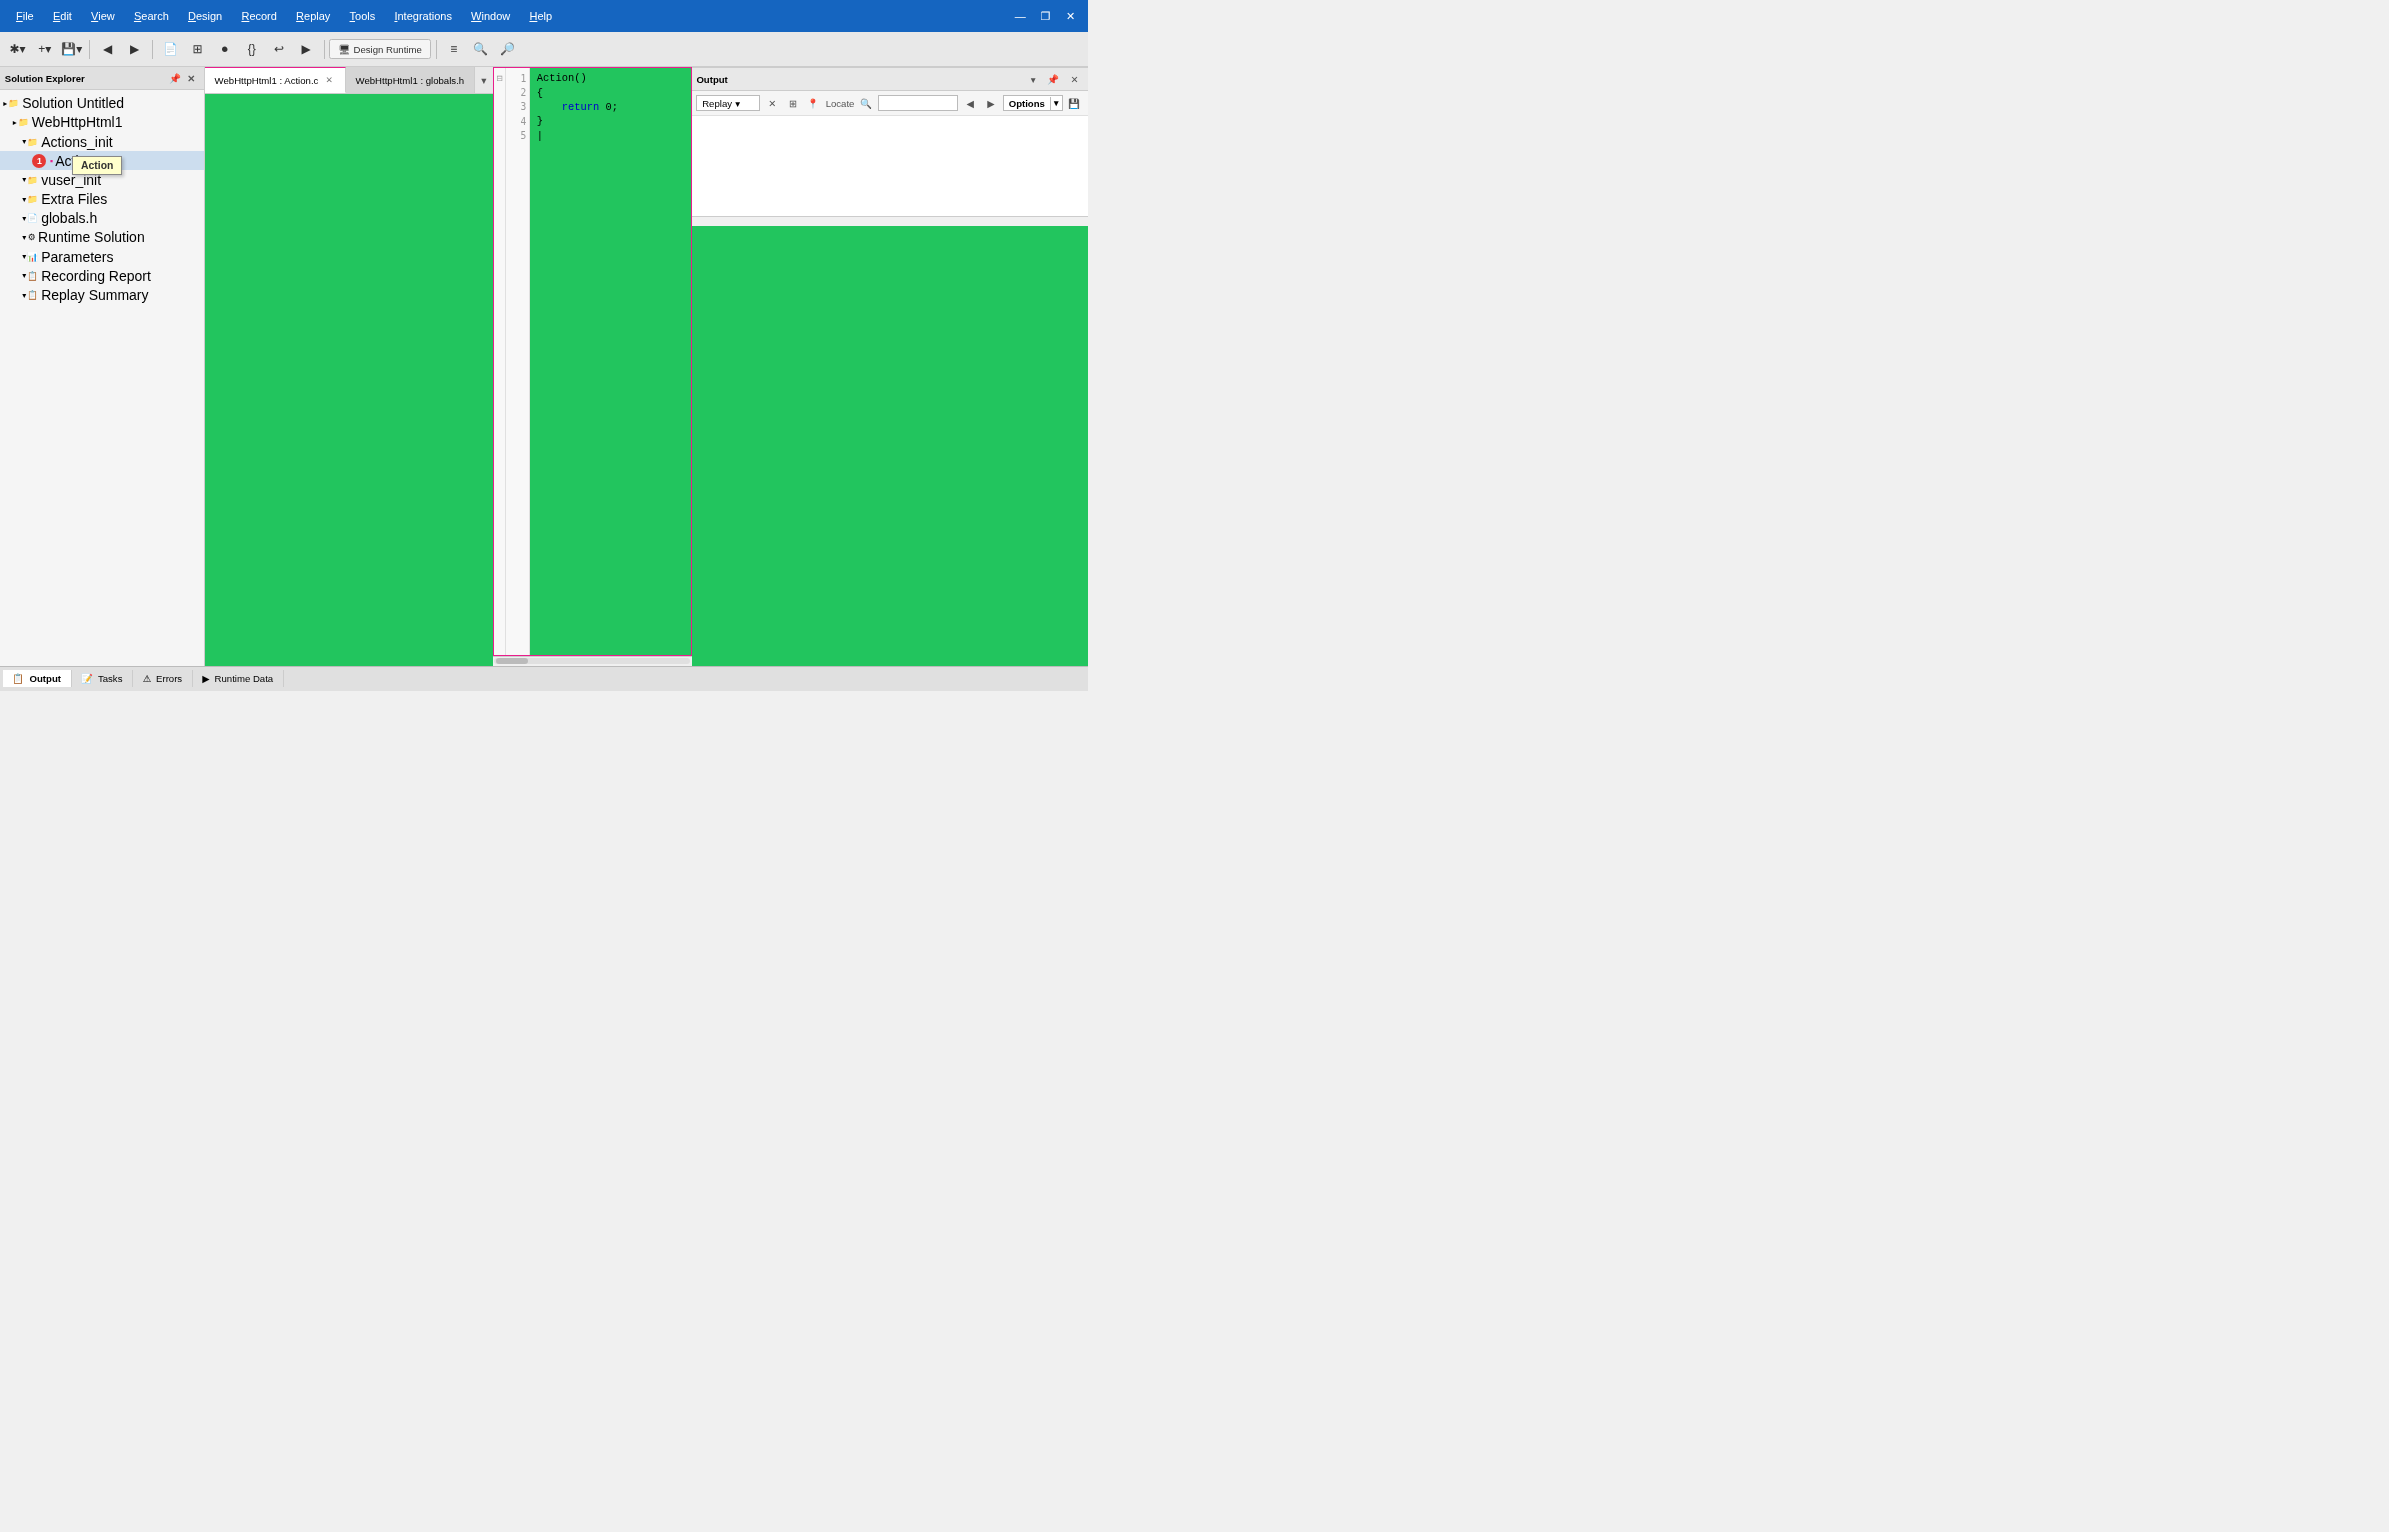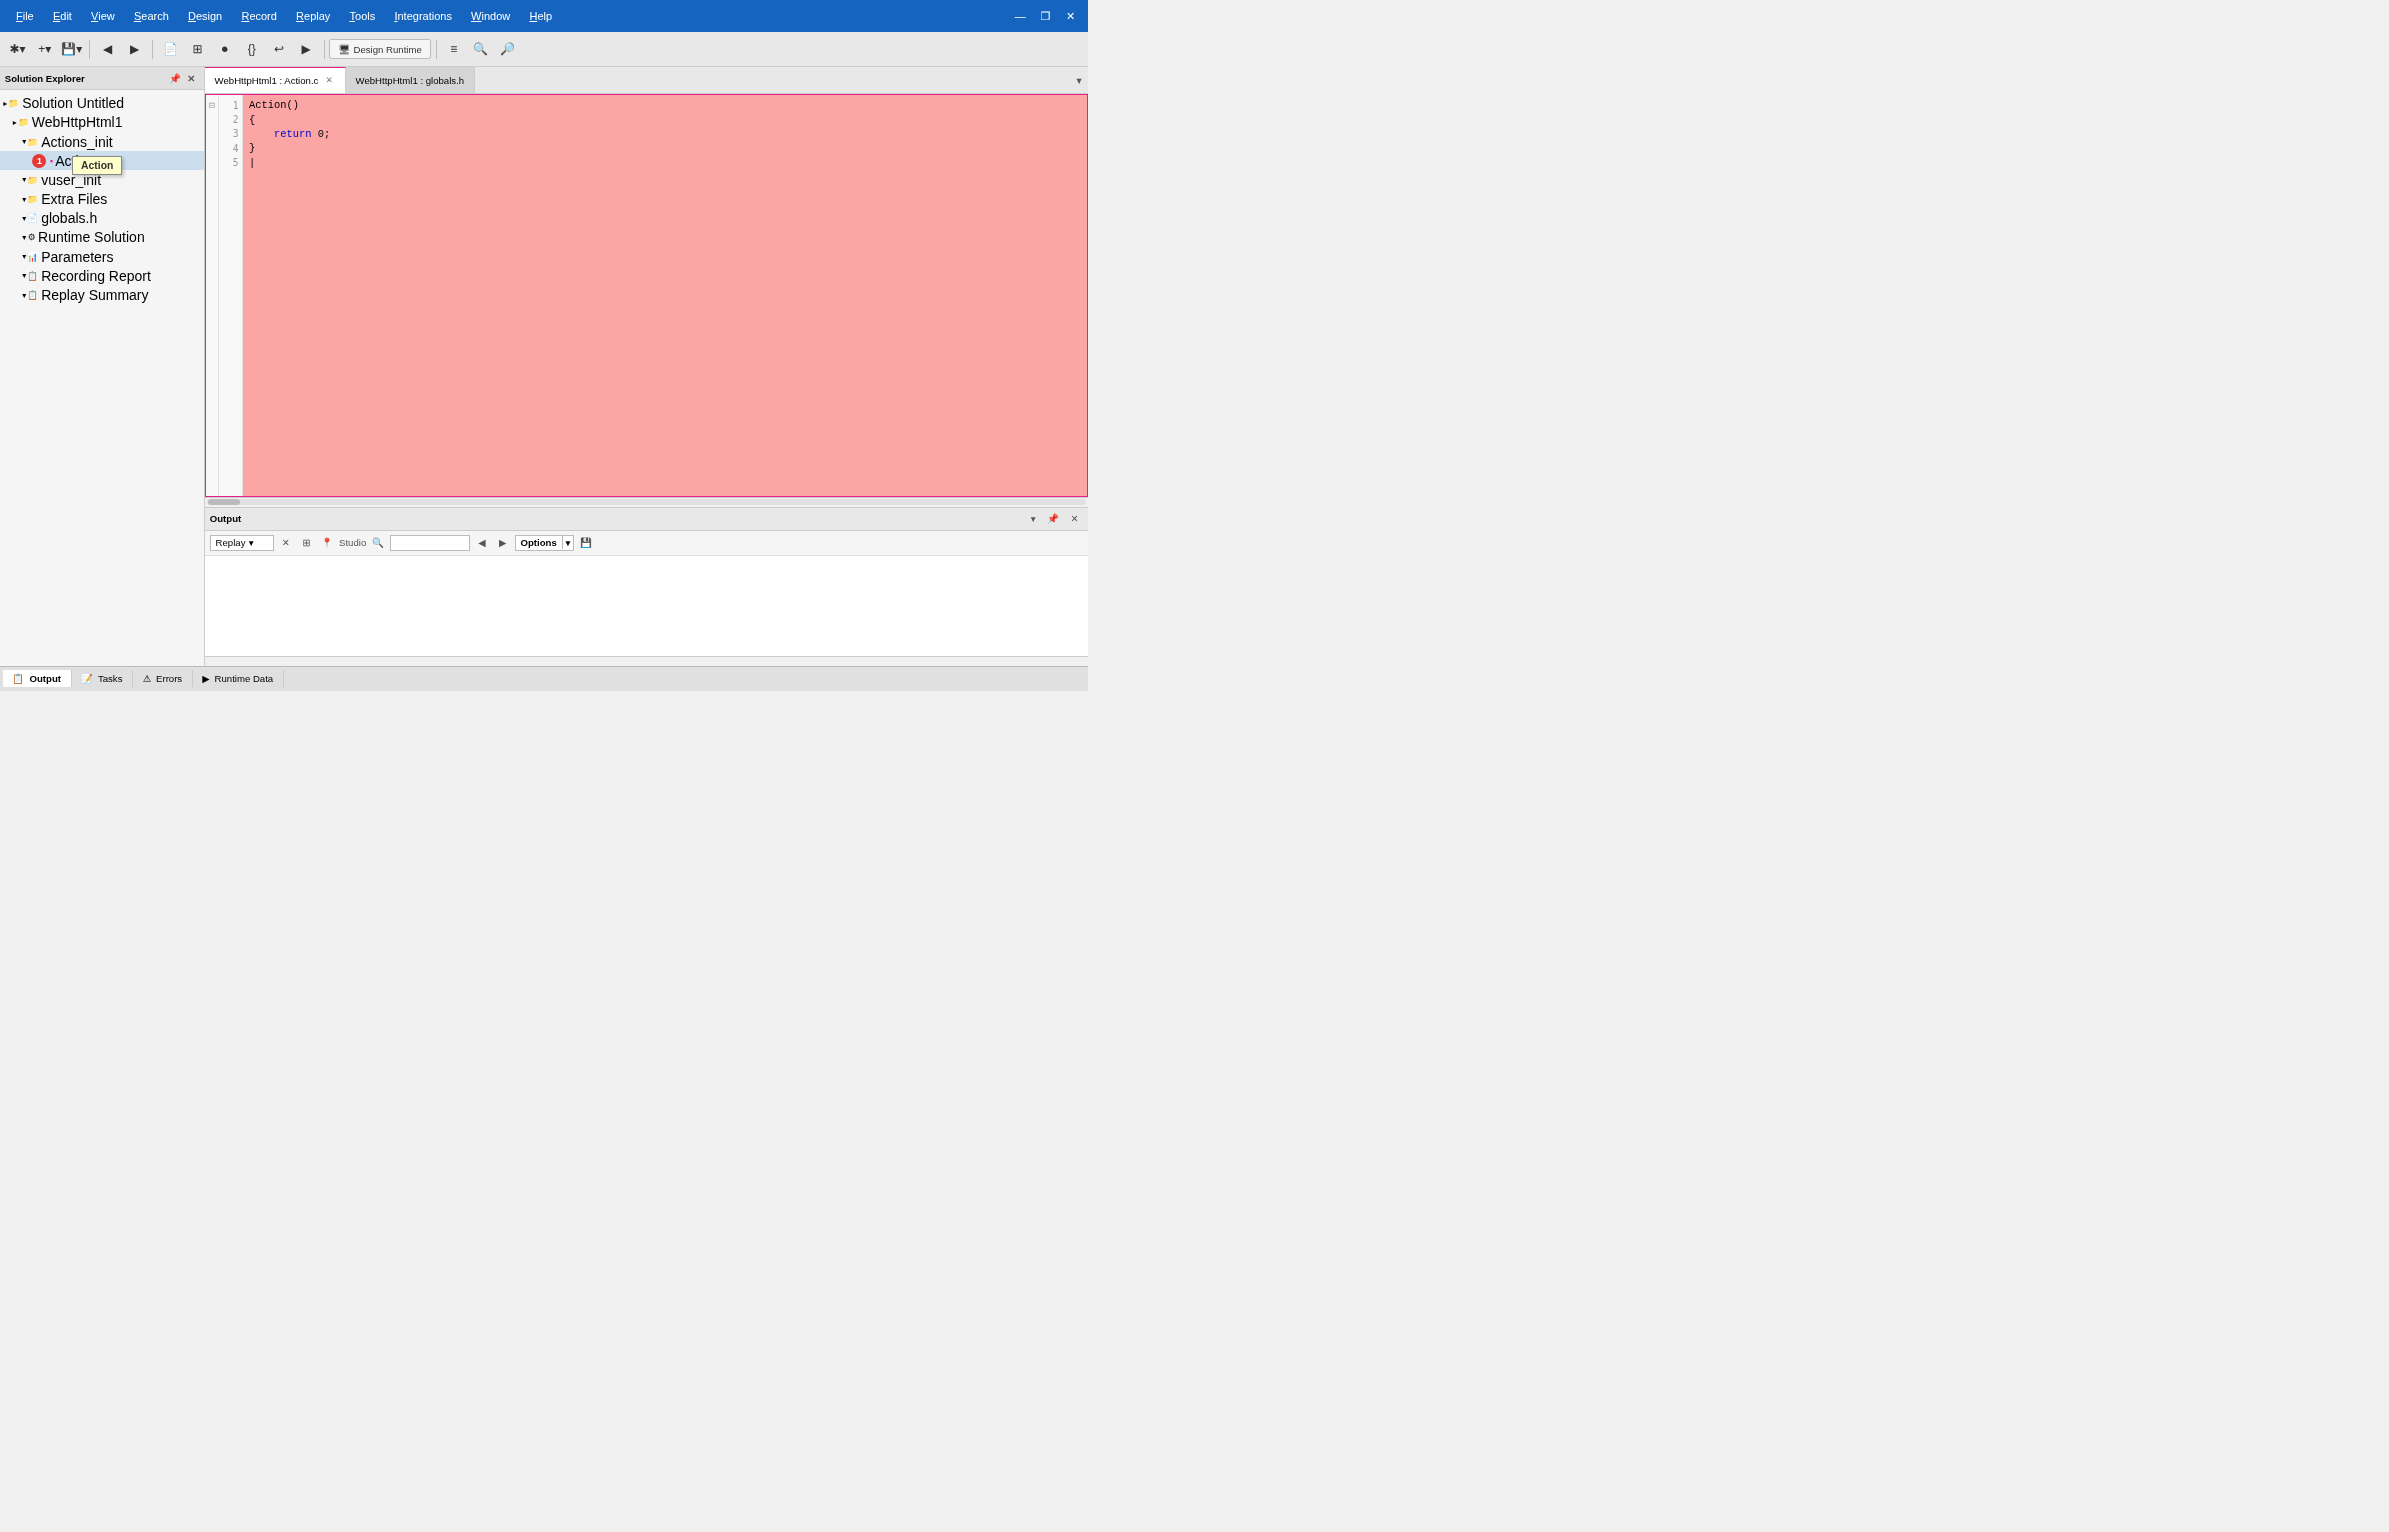--- a/index.html
+++ b/index.html
@@ -159,22 +159,21 @@
       align-items: center;
       justify-content: center;
       margin-right: 3.2px;
       font-weight: bold;
     }
 
     
     .editor-area {
       flex: 1;
       display: flex;
-      flex-direction: column;
-      background: #fca5a5;
+      background: #22c55e;
       overflow: hidden;
     }
 
     
     .tab-bar {
       display: flex;
       align-items: stretch;
       background: #e8e8e8;
       border-bottom: 0.8px solid #ccc;
       height: 27px;
@@ -581,21 +580,21 @@
         <div class="output-btn">✕</div>
       </div>
       <div class="output-toolbar">
         <div class="output-dropdown">
           <span>Replay</span>
           <span>▾</span>
         </div>
         <div class="output-btn">✕</div>
         <div class="output-btn">⊞</div>
         <div class="output-btn">📍</div>
-        <span style="font-size:9.6px; color:#555;">Studio</span>
+        <span style="font-size:9.6px; color:#555;">Locate</span>
         <div class="output-btn">🔍</div>
         <input class="output-search" type="text" placeholder="" value="" style="">
         <div class="output-btn">◀</div>
         <div class="output-btn">▶</div>
         <div style="display:flex; align-items:center; border:0.8px solid #bbb; background:white; cursor:pointer;font-weight:bold;">
           <span style="padding:1.6px 4.8px; font-size:9.6px;">Options</span>
           <span style="padding:1.6px 3.2px; font-size:8.8px; border-left:0.8px solid #bbb;">▾</span>
         </div>
         <div class="output-btn">💾</div>
       </div>

